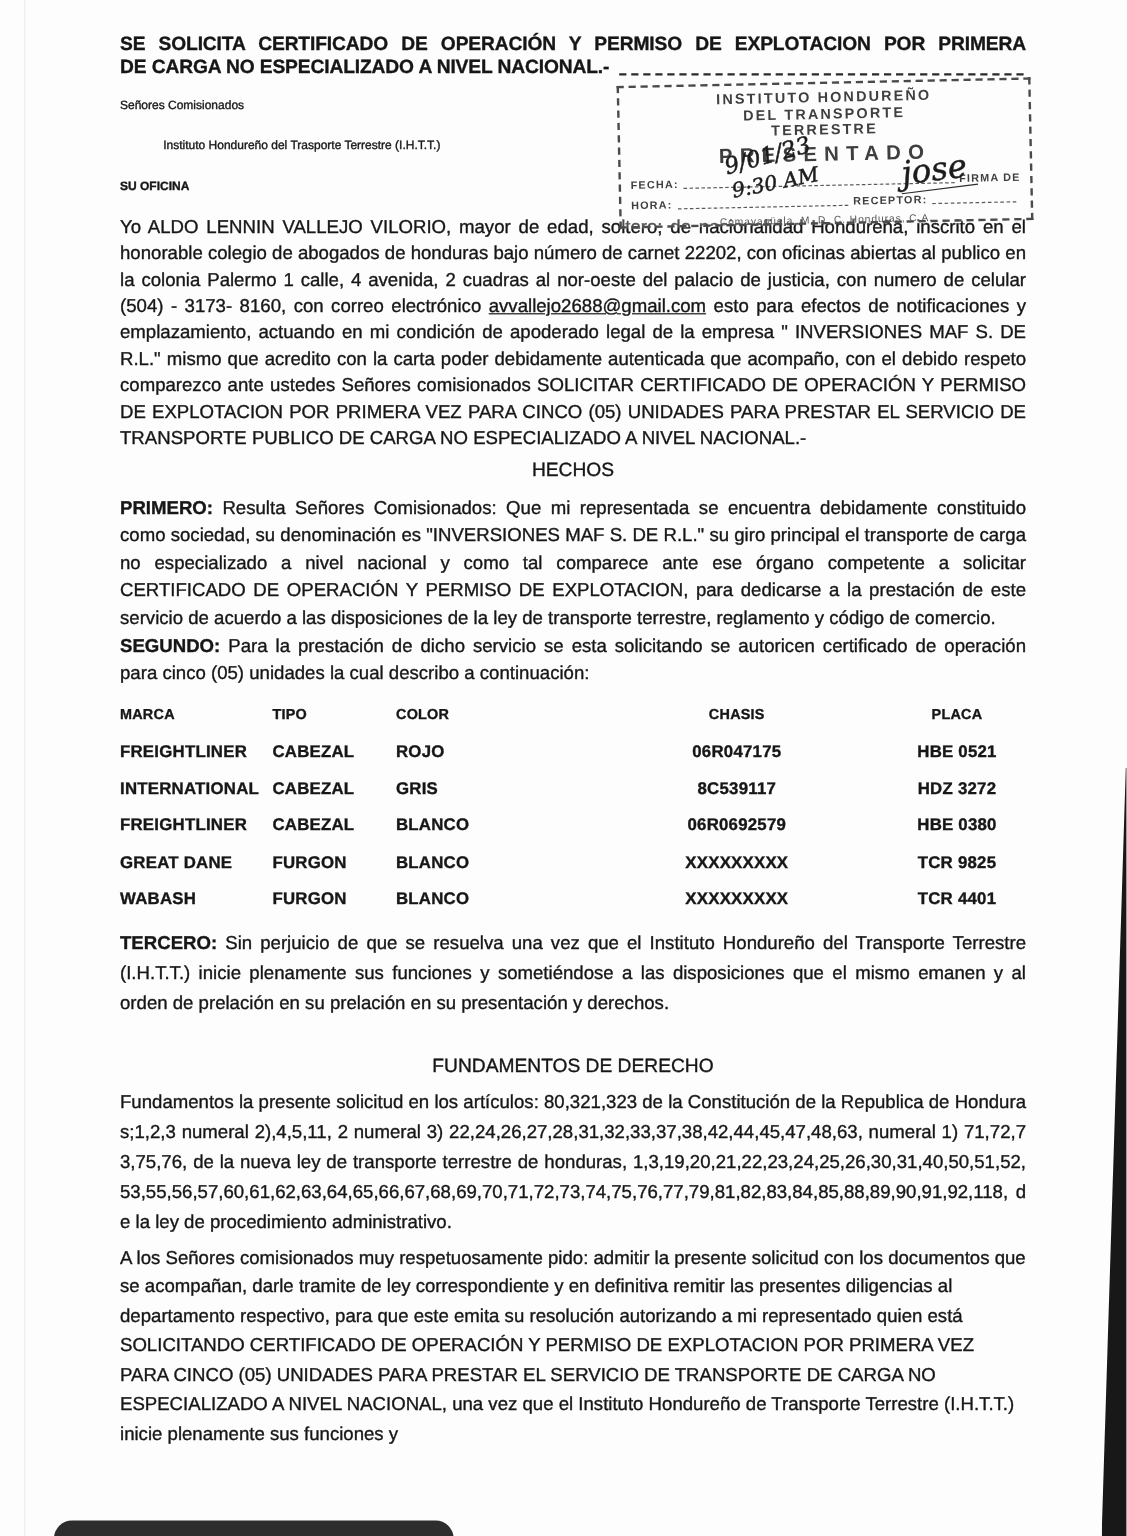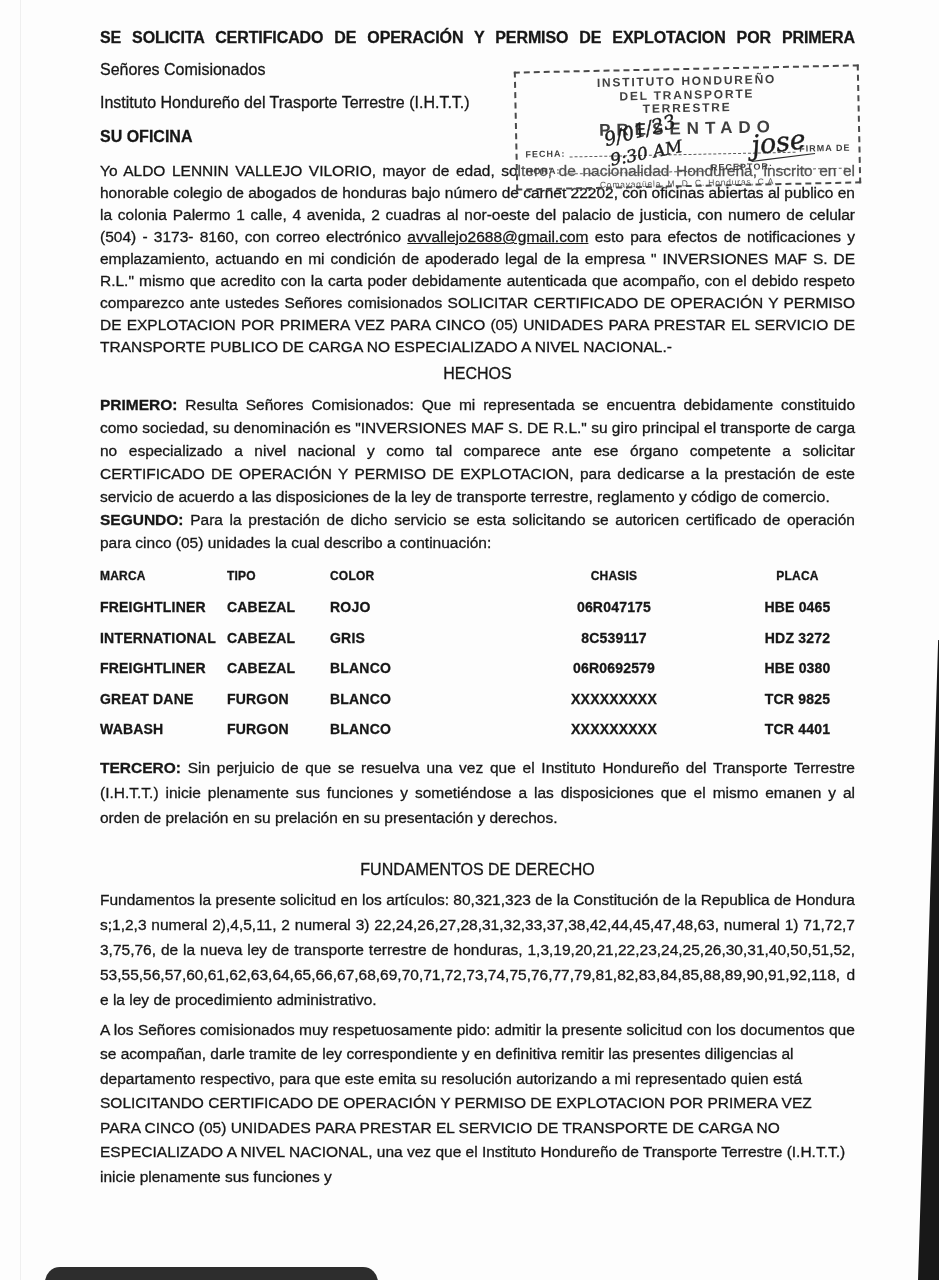--- a/index.html
+++ b/index.html
@@ -13,23 +13,23 @@
   .content{
     position:absolute;left:100px;top:28px;width:755px;
     -webkit-text-stroke:0.3px #1a1a1a;
   }
   
   .title{font-weight:bold;font-size:16px;line-height:19px;letter-spacing:-0.1px;}
   .title-line{text-align:justify;text-align-last:justify;}
   .title-last{display:flex;align-items:flex-end;}
   .title-rule{flex:1;border-bottom:2.5px dashed #2a2a2a;margin:0 2px 3px 8px;height:0;}
   
-  .addr{font-size:16px;line-height:18px;}
+  .addr{font-size:10px;line-height:18px;}
   .addr1{margin-top:14px;}
-  .addr2{margin-top:15px;}
+  .addr2{margin-top:15px;margin-left:36px;}
   .addr3{margin-top:16px;font-weight:bold;}
   
   p{margin:0;font-size:15.5px;}
   .intro{margin-top:14px;line-height:22px;text-align:justify;}
   .email{text-decoration:underline;}
   h3{margin:0;font-size:16px;font-weight:normal;text-align:center;}
   .h-hechos{margin-top:6px;line-height:19px;}
   .p-primero{margin-top:10px;line-height:23px;text-align:justify;}
   .p-segundo{margin-top:0px;line-height:23px;text-align:justify;}
   .p-tercero{margin-top:10px;line-height:25px;text-align:justify;}
@@ -85,20 +85,24 @@
 </style>
 </head>
 <body>
 
 <div class="left-fold"></div>
 
 <div class="content">
 
   <div class="title">
     <div class="title-line">SE SOLICITA CERTIFICADO DE OPERACIÓN Y PERMISO DE EXPLOTACION POR PRIMERA</div>
+    <div class="title-last">
+      <span>DE CARGA NO ESPECIALIZADO A NIVEL NACIONAL.-</span>
+      <span class="title-rule"></span>
+    </div>
   </div>
 
   <div class="addr addr1">Señores Comisionados</div>
   <div class="addr addr2">Instituto Hondureño del Trasporte Terrestre (I.H.T.T.)</div>
   <div class="addr addr3">SU OFICINA</div>
 
   <p class="intro"><span>Yo ALDO LENNIN VALLEJO VILORIO, mayor de edad, soltero; de nacionalidad Hondureña, inscrito en el honorable colegio de abogados de honduras bajo número de carnet 22202, con oficinas abiertas al publico en la colonia Palermo 1 calle, 4 avenida, 2 cuadras al nor-oeste del palacio de justicia, con numero de celular (504) - 3173- 8160, con correo electrónico </span><span class="email">avvallejo2688@gmail.com</span><span> esto para efectos de notificaciones y emplazamiento, actuando en mi condición de apoderado legal de la empresa " INVERSIONES MAF S. DE R.L." mismo que acredito con la carta poder debidamente autenticada que acompaño, con el debido respeto comparezco ante ustedes Señores comisionados SOLICITAR CERTIFICADO DE OPERACIÓN Y PERMISO DE EXPLOTACION POR PRIMERA VEZ PARA CINCO (05) UNIDADES PARA PRESTAR EL SERVICIO DE TRANSPORTE PUBLICO DE CARGA NO ESPECIALIZADO A NIVEL NACIONAL.-</span></p>
 
   <h3 class="h-hechos">HECHOS</h3>
 
@@ -112,21 +116,21 @@
       <div class="c c2">TIPO</div>
       <div class="c c3">COLOR</div>
       <div class="c c4">CHASIS</div>
       <div class="c c5">PLACA</div>
     </div>
     <div class="vrow">
       <div class="c c1">FREIGHTLINER</div>
       <div class="c c2">CABEZAL</div>
       <div class="c c3">ROJO</div>
       <div class="c c4">06R047175</div>
-      <div class="c c5">HBE 0465</div>
+      <div class="c c5">HBE 0521</div>
     </div>
     <div class="vrow">
       <div class="c c1">INTERNATIONAL</div>
       <div class="c c2">CABEZAL</div>
       <div class="c c3">GRIS</div>
       <div class="c c4">8C539117</div>
       <div class="c c5">HDZ 3272</div>
     </div>
     <div class="vrow">
       <div class="c c1">FREIGHTLINER</div>

